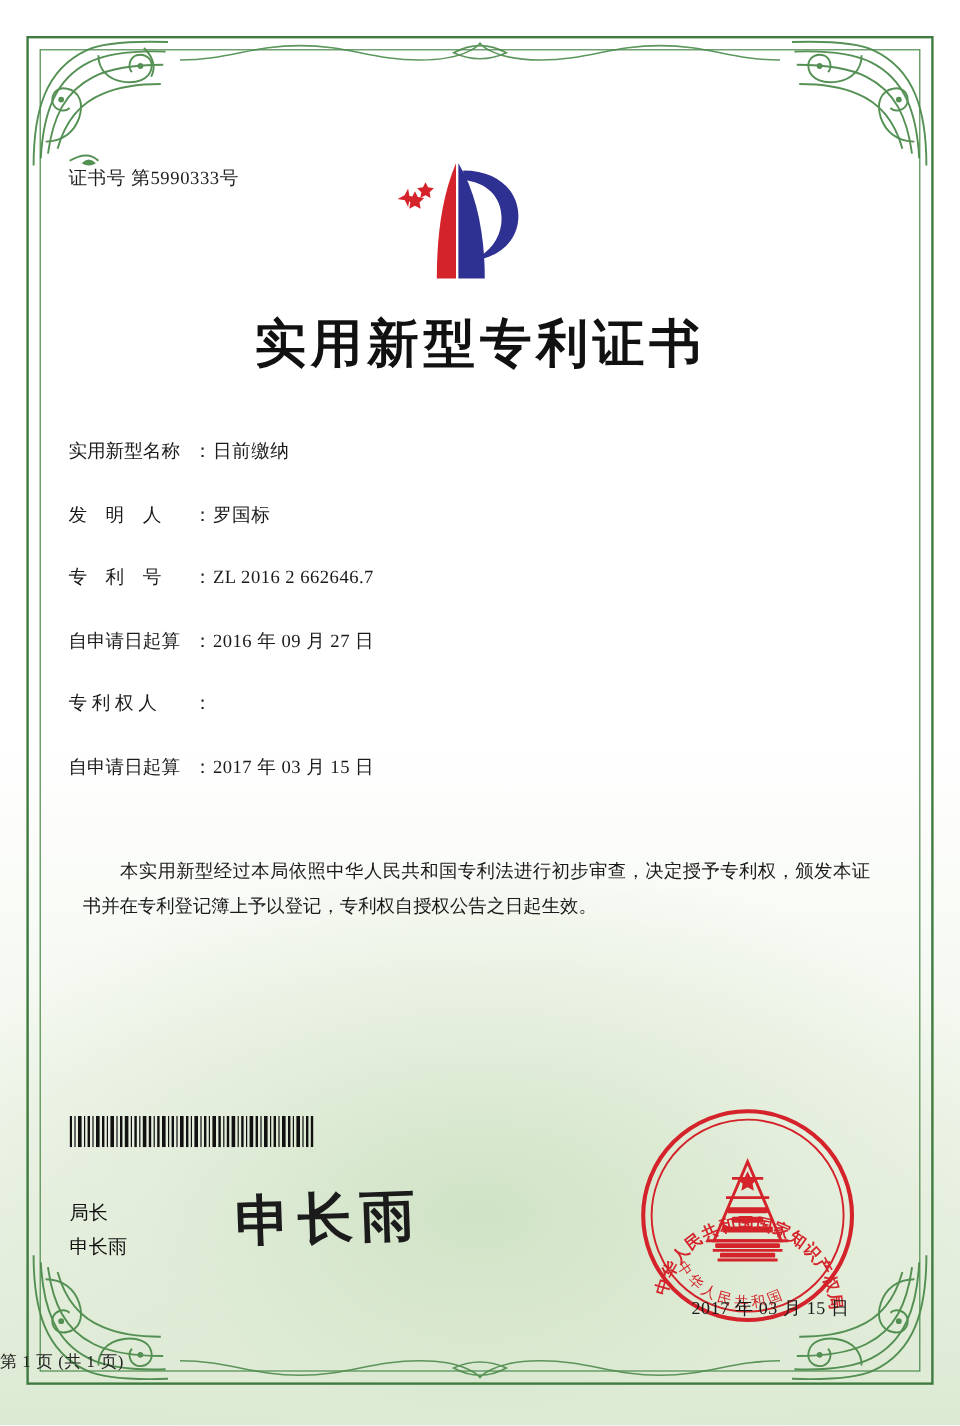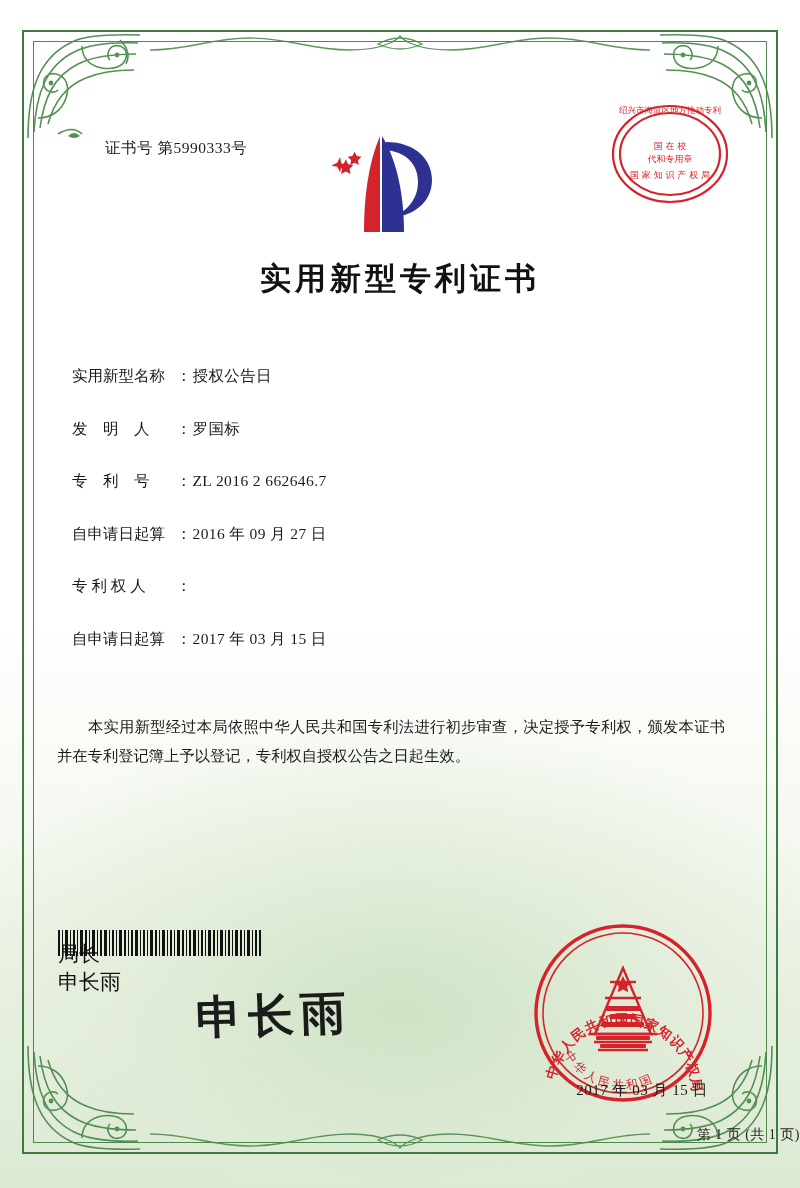--- a/index.html
+++ b/index.html
@@ -57,21 +57,20 @@
 
   
   .cert-no {
     position: absolute;
     left: 57px;
     top: 138px;
     font-size: 15.5px;
     letter-spacing: .5px;
     color: #1d1d1d;
     white-space: nowrap;
-    margin-left: 48px;
   }
   .logo {
     position: absolute;
     left: 320px;
     top: 128px;
     width: 130px;
     height: 112px;
   }
   .logo svg { width: 100%; height: 100%; }
 
@@ -82,31 +81,31 @@
     width: 124px;
     height: 124px;
   }
   .top-seal svg { width: 100%; height: 100%; }
 
   .doc-title {
     position: absolute;
     left: 0; right: 0;
     top: 258px;
     text-align: center;
-    font-size: 31px;
+    font-size: 43px;
     font-weight: bold;
     letter-spacing: 4px;
     color: #111;
     font-family: Liberation Serif, serif;
   }
 
   
   .fields {
     position: absolute;
-    left: 72px;
+    left: 57px;
     top: 366px;
     width: 660px;
   }
   .field-row {
     display: flex;
     align-items: baseline;
     font-size: 15.5px;
     color: #1a1a1a;
     margin-bottom: 31.5px;
     white-space: nowrap;
@@ -124,40 +123,40 @@
     position: absolute;
     left: 57px;
     top: 712px;
     width: 668px;
     font-size: 15.3px;
     line-height: 29px;
     color: #1a1a1a;
     text-align: justify;
   }
   .body-text p {
-    margin: 0 0 2px 0;
+    margin: 0 0 2px 12px;
     text-indent: 31px;
   }
 
   
   .barcode {
     position: absolute;
     left: 58px;
     top: 930px;
     width: 205px;
     height: 26px;
   }
   .barcode svg { width: 100%; height: 100%; display: block; }
 
   
   .sig-block {
     position: absolute;
     left: 58px;
-    top: 940px;
-    font-size: 21px;
+    top: 998px;
+    font-size: 16px;
     line-height: 28px;
     color: #111;
   }
   .sig-hand {
     position: absolute;
     left: 196px;
     top: 985px;
     font-size: 46px;
     font-family: "DejaVu Serif", serif;
     color: #1b1b1b;
@@ -182,21 +181,21 @@
     font-size: 15px;
     color: #1a1a1a;
     letter-spacing: .5px;
     white-space: nowrap;
   }
 
   .page-footer {
     position: absolute;
     left: 0; right: 0;
     bottom: 44px;
-    text-align: right;
+    text-align: left;
     font-size: 14px;
     color: #222;
     letter-spacing: .5px;
   }
 </style>
 </head>
 <body>
 
 <div class="page">
 
@@ -296,44 +295,28 @@
       <path d="M62,8 C78,34 84,70 84,104 L62,104 Z" fill="#2e3192"></path>
       <path d="M66,14 C96,14 112,32 112,52 C112,74 94,88 70,90 C88,84 98,70 98,54 C98,36 86,24 66,22 Z" fill="#2e3192"></path>
       <g fill="#d4232a">
         <path d="M14,66 l3.6,-7.2 l1.4,7.8 l7.2,1.4 l-7.2,2.6 l-1.4,7.4 l-3.4,-7 l-7.6,-1.2 z" transform="translate(6,-18) scale(0.8)"></path>
         <path d="M28,44 l2.8,5.6 l6.2,0.9 l-4.5,4.4 l1.1,6.2 l-5.6,-2.9 l-5.6,2.9 l1.1,-6.2 l-4.5,-4.4 l6.2,-0.9 z" transform="translate(2,-6) scale(0.85)"></path>
         <path d="M34,22 l2.4,4.8 l5.3,0.8 l-3.9,3.8 l0.9,5.3 l-4.7,-2.5 l-4.8,2.5 l0.9,-5.3 l-3.8,-3.8 l5.3,-0.8 z" transform="translate(4,4) scale(0.9)"></path>
       </g>
     </svg>
   </div>
 
-  <div class="top-seal">
-    <svg viewBox="0 0 124 124">
-      <g fill="none" stroke="#d4232a" stroke-width="2.2">
-        <ellipse cx="62" cy="62" rx="57" ry="48"></ellipse>
-        <ellipse cx="62" cy="62" rx="50" ry="41"></ellipse>
-      </g>
-      <g fill="#d4232a" font-family="DejaVu Serif, serif" font-size="8.5">
-        <text x="62" y="21" text-anchor="middle">绍兴市海流区地方推动专利</text>
-      </g>
-      <g fill="#d4232a" font-family="DejaVu Serif, serif" font-size="9">
-        <text x="62" y="57" text-anchor="middle">国 在 校</text>
-        <text x="62" y="70" text-anchor="middle">代和专用章</text>
-        <text x="62" y="86" text-anchor="middle">国 家 知 识 产 权 局</text>
-      </g>
-    </svg>
-  </div>
 
   <div class="doc-title">实用新型专利证书</div>
 
   <div class="fields">
     <div class="field-row">
       <span class="field-label">实用新型名称</span>
       <span class="field-colon">：</span>
-      <span class="field-value">授权公告日</span>
+      <span class="field-value">日前缴纳</span>
     </div>
     <div class="field-row">
       <span class="field-label">发　明　人</span>
       <span class="field-colon">：</span>
       <span class="field-value">罗国标</span>
     </div>
     <div class="field-row">
       <span class="field-label">专　利　号</span>
       <span class="field-colon">：</span>
       <span class="field-value">ZL 2016 2 662646.7</span>

